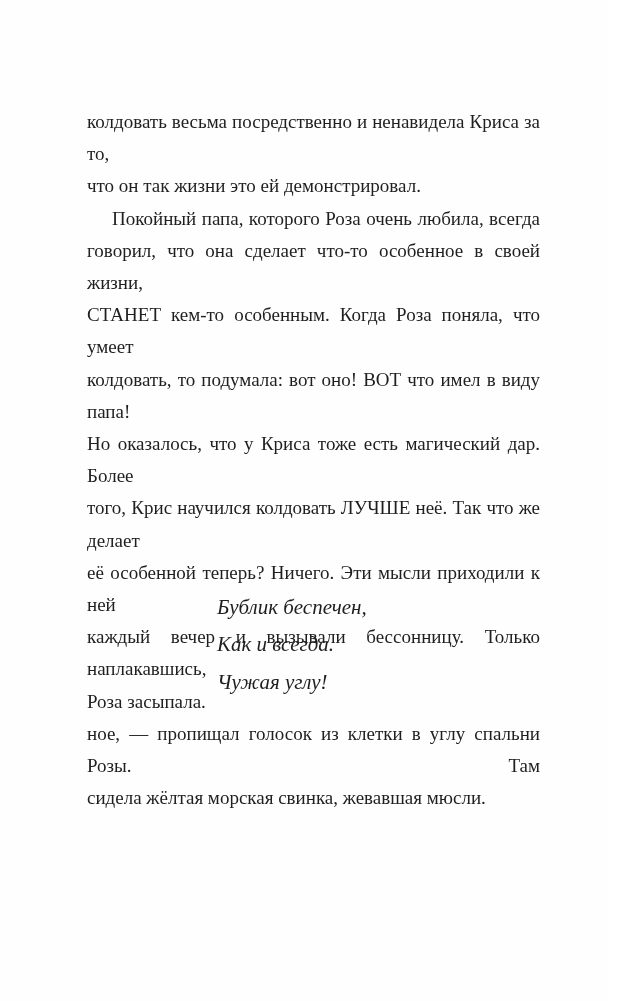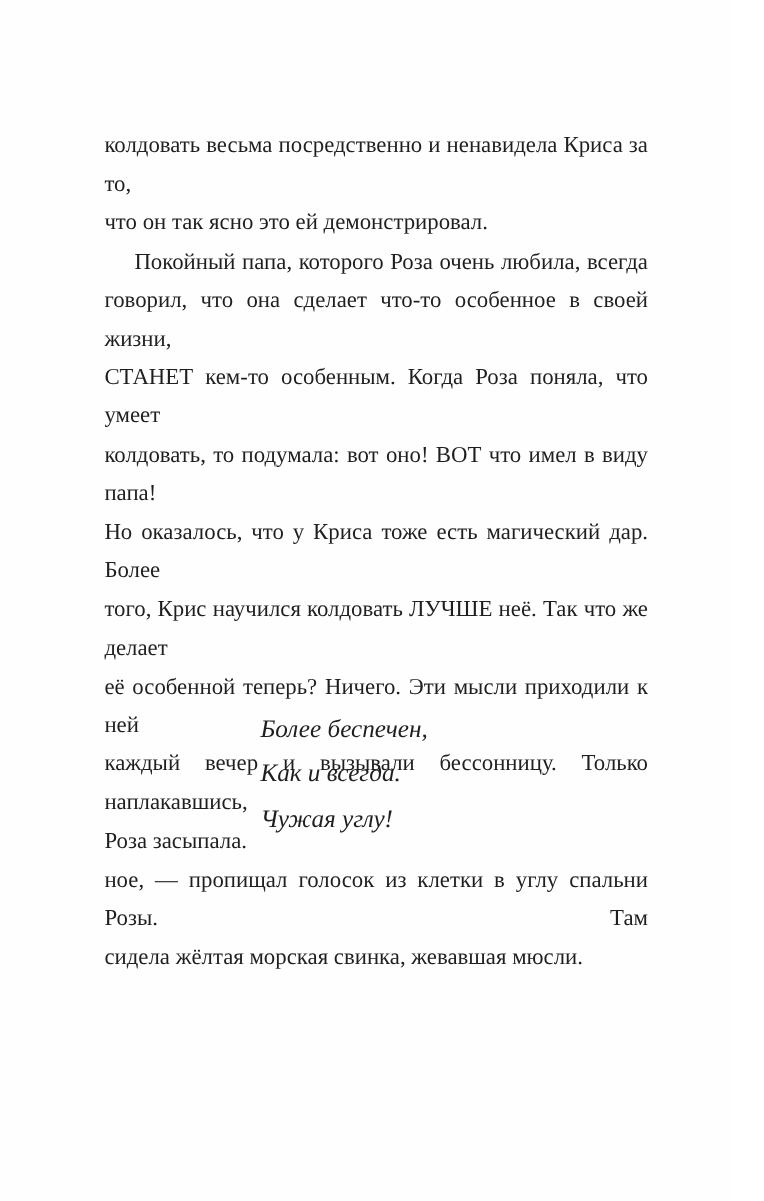--- a/index.html
+++ b/index.html
@@ -61,35 +61,35 @@
     white-space: nowrap;
   }
 </style>
 </head>
 <body>
 
 <div class="book-page">
 
   <div class="text-block">
     <p class="ln just">колдовать весьма посредственно и ненавидела Криса за то,</p>
-    <p class="ln">что он так ясно это ей демонстрировал.</p>
+    <p class="ln">что он так жизни это ей демонстрировал.</p>
 
     <p class="ln just ind">Покойный папа, которого Роза очень любила, всегда</p>
     <p class="ln just">говорил, что она сделает что-то особенное в своей жизни,</p>
     <p class="ln just">СТАНЕТ кем-то особенным. Когда Роза поняла, что умеет</p>
     <p class="ln just">колдовать, то подумала: вот оно! ВОТ что имел в виду папа!</p>
     <p class="ln just">Но оказалось, что у Криса тоже есть магический дар. Более</p>
     <p class="ln just">того, Крис научился колдовать ЛУЧШЕ неё. Так что же делает</p>
     <p class="ln just">её особенной теперь? Ничего. Эти мысли приходили к ней</p>
     <p class="ln just">каждый вечер и вызывали бессонницу. Только наплакавшись,</p>
     <p class="ln">Роза засыпала.</p>
 
     <p class="ln just">ное, — пропищал голосок из клетки в углу спальни Розы. Там</p>
     <p class="ln">сидела жёлтая морская свинка, жевавшая мюсли.</p>
   </div>
 
   <div class="verse-block">
-    <p class="vln">Более беспечен,</p>
+    <p class="vln">Бублик беспечен,</p>
     <p class="vln">Как и всегда.</p>
     <p class="vln">Чужая углу!</p>
   </div>
 
 </div>
 
 </body></html>

